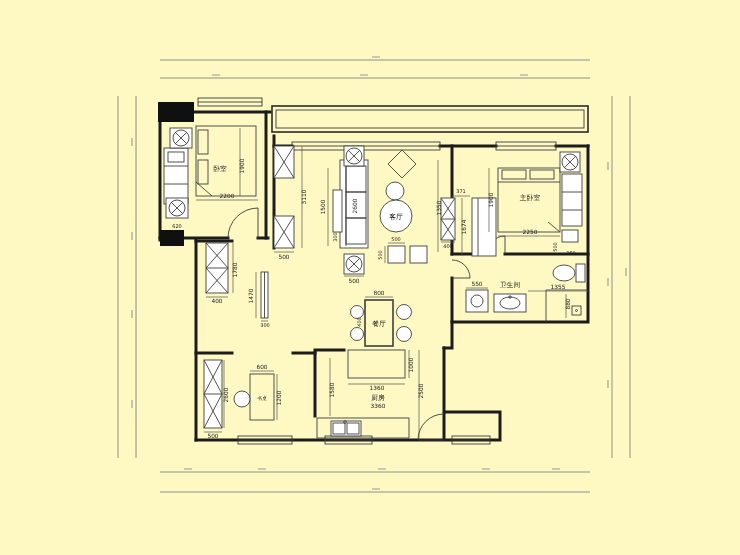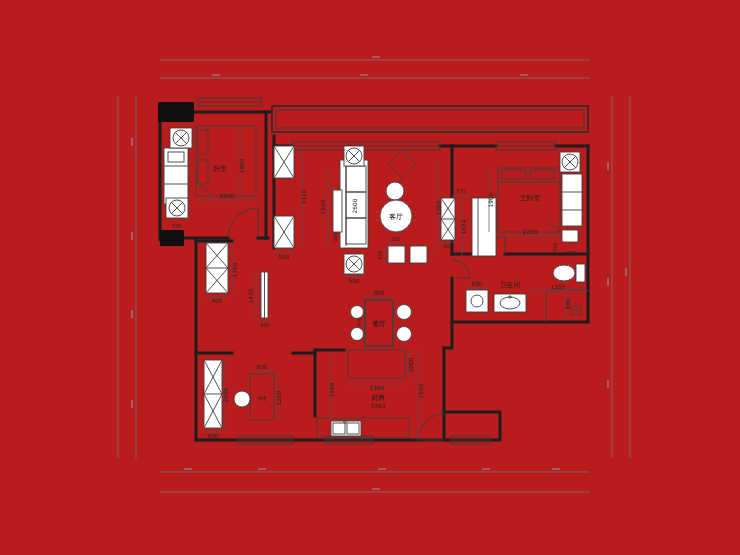--- a/index.html
+++ b/index.html
@@ -1,16 +1,16 @@
 <!DOCTYPE html>
 <html><head>
 <meta charset="utf-8">
 <style>
   html,body{margin:0;padding:0;background:#fff;}
-  .canvas{position:relative;width:740px;height:555px;background:#b91c1c;outline:1px solid #e9e9e9;overflow:hidden;
+  .canvas{position:relative;width:740px;height:555px;background:#fef9c3;outline:1px solid #e9e9e9;overflow:hidden;
           font-family:"DejaVu Sans", sans-serif;}
   svg{display:block}
   .wall{stroke:#1c1c1c;stroke-width:3;fill:none;stroke-linecap:square;}
   .wall2{stroke:#2a2a2a;stroke-width:1.6;fill:none;}
   .thin{stroke:#3a3a3a;stroke-width:0.9;fill:none;}
   .furn{stroke:#3f3f3f;stroke-width:0.9;fill:#fff;}
   .furnl{stroke:#3f3f3f;stroke-width:0.9;fill:none;}
   .dim{stroke:#555;stroke-width:0.7;fill:none;marker-start:url(#tick);marker-end:url(#tick);}
   .xdim{stroke:#777;stroke-width:0.8;fill:none;marker-start:url(#tick);marker-end:url(#tick);}
   .blur{stroke:#9a9a9a;stroke-width:1.1;fill:none;}

